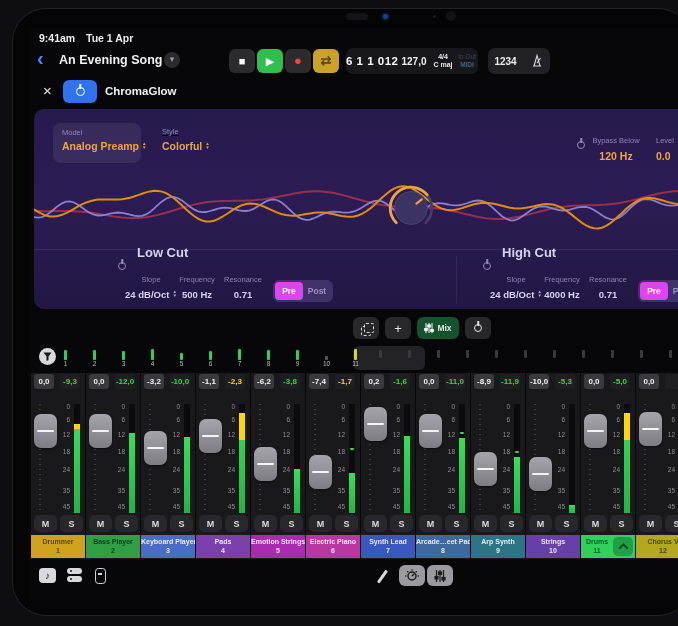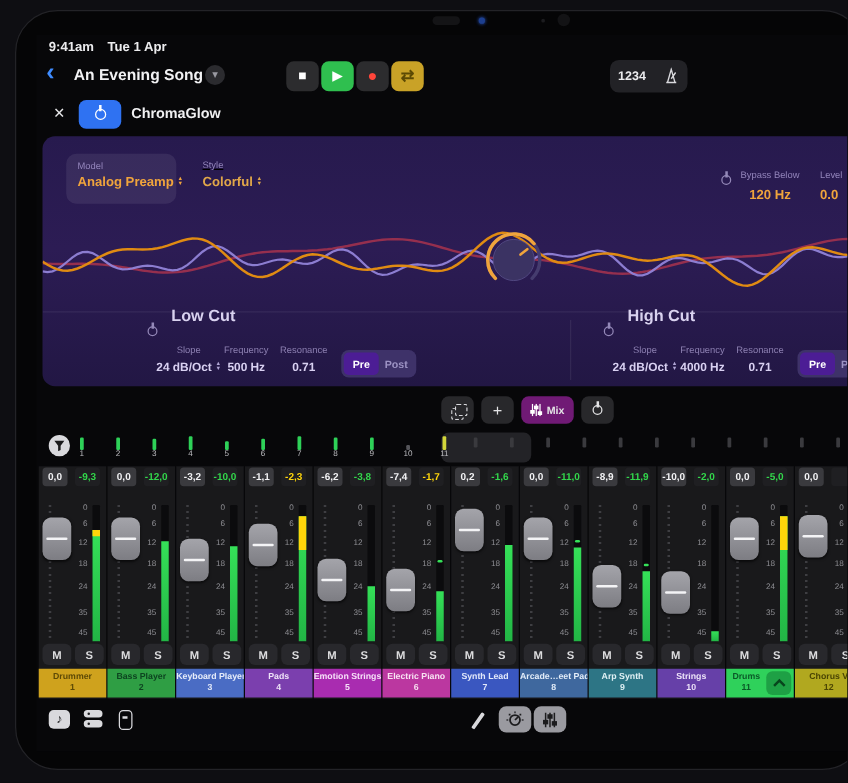--- a/index.html
+++ b/index.html
@@ -71,26 +71,26 @@
   .hdiv{position:absolute;left:0;top:140px;width:662px;height:1px;background:rgba(255,255,255,.07);}
   .vdiv{position:absolute;left:422px;top:147px;width:1px;height:48px;background:rgba(255,255,255,.07);}
   .cut-pwr{position:absolute;top:147px;color:#9488b8;}
   .cut-title{position:absolute;top:136px;font-size:13px;font-weight:600;color:#d9d2ef;}
   .param{position:absolute;top:166px;width:62px;text-align:center;}
   .param .plabel{font-size:7.5px;color:#8d80b2;display:block;}
   .param .pvalue{font-size:9.5px;font-weight:600;color:#d9d1f2;margin-top:3px;}
   .param .updown i{color:#b0a5d4;}
   .prepost{position:absolute;top:171px;width:60px;height:22px;border-radius:6px;background:#3e3269;display:flex;padding:2px;}
   .seg{flex:1;border-radius:4px;font-size:8.5px;font-weight:600;color:#9d93c4;display:flex;align-items:center;justify-content:center;}
-  .seg.on{background:#4c1d95;color:#fff;}
+  .seg.on{background:#d946ef;color:#fff;}
 
   
   .mixbar{position:absolute;left:0;top:284px;width:100%;height:34px;}
   .mbtn{position:absolute;top:5px;width:26px;height:22px;border-radius:6px;background:#28282b;color:#e4e4e6;display:flex;align-items:center;justify-content:center;font-size:13px;}
-  .mbtn.mix{width:42px;background:#701a75;font-size:8.5px;font-weight:600;gap:3px;}
+  .mbtn.mix{width:42px;background:#14532d;font-size:8.5px;font-weight:600;gap:3px;}
   .dup-ic{position:relative;width:11px;height:11px;}
   .dup-ic::before{content:"";position:absolute;left:0;top:3px;width:8px;height:8px;border:1px dashed #d8d8dc;border-radius:2px;}
   .dup-ic::after{content:"";position:absolute;left:3px;top:0;width:8px;height:8px;border:1px dashed #d8d8dc;border-radius:2px;background:#28282b;}
 
   
   .overview{position:absolute;left:0;top:318px;width:100%;height:26px;}
   .funnel{position:absolute;left:10px;top:2px;width:17px;height:17px;border-radius:50%;background:#d9d9dd;display:flex;align-items:center;justify-content:center;}
   .ov-win{position:absolute;left:324px;top:0px;width:72px;height:24px;border-radius:6px;background:#232327;}
   .ov-bar{position:absolute;width:3px;border-radius:1px;bottom:12px;}
   .ov-num{position:absolute;top:14px;font-size:6.5px;color:#bcbcc0;width:12px;text-align:center;}
@@ -149,20 +149,32 @@
       </div>
 
       <div class="transport">
         <span class="back-ic">‹</span>
         <span class="song-title">An Evening Song</span>
         <span class="title-chev"><span>▾</span></span>
         <div class="tbtn stop"><span>■</span></div>
         <div class="tbtn play"><span>▶</span></div>
         <div class="tbtn rec"><span>●</span></div>
         <div class="tbtn cyc"><span>⇄</span></div>
+        <div class="lcd">
+          <span class="lcd-pos">6 1 1 012</span>
+          <span class="lcd-tempo">127,0</span>
+          <span class="lcd-sig">
+            <span class="a">4/4</span>
+            <span class="b">C maj</span>
+          </span>
+          <span class="lcd-midi">
+            <span class="a">In Out</span>
+            <span class="b">MIDI</span>
+          </span>
+        </div>
         <div class="count-pill">
           <span class="count-num">1234</span>
           <svg width="14" height="14" viewBox="0 0 14 14">
               <path d="M4 12 L7 1.5 L10 12 Z M3 12 h8 M7 9 L10.5 4" stroke="#d9d9dd" stroke-width="1.1" fill="none"></path>
             </svg>
         </div>
       </div>
 
       <div class="plg-head">
         <span class="x-ic">×</span>
@@ -513,21 +525,21 @@
             <div class="msbtn" style="left: 29px;">S</div>
             <div class="name-cell" style="background: rgb(45, 117, 133);">
               <div class="name-txt">
                 <span class="nm" style="color: rgb(223, 240, 244);">Arp Synth</span>
                 <span class="num" style="color: rgb(223, 240, 244);">9</span>
               </div>
             </div>
           </div>
           <div class="strip" style="left: 497px;">
             <div class="vbox l">-10,0</div>
-            <div class="vbox r" style="color: rgb(50, 215, 75);">-2,0</div>
+            <div class="vbox r" style="color: rgb(50, 215, 75);">-5,3</div>
             <div class="ruler"></div>
             <div class="scale-lb" style="top: 30.3px;">0</div>
             <div class="scale-lb" style="top: 43px;">6</div>
             <div class="scale-lb" style="top: 58px;">12</div>
             <div class="scale-lb" style="top: 75px;">18</div>
             <div class="scale-lb" style="top: 93.1px;">24</div>
             <div class="scale-lb" style="top: 114px;">35</div>
             <div class="scale-lb" style="top: 130px;">45</div>
             <div class="mtrack">
               <div class="mfill" style="height: 7.6px;"></div>

